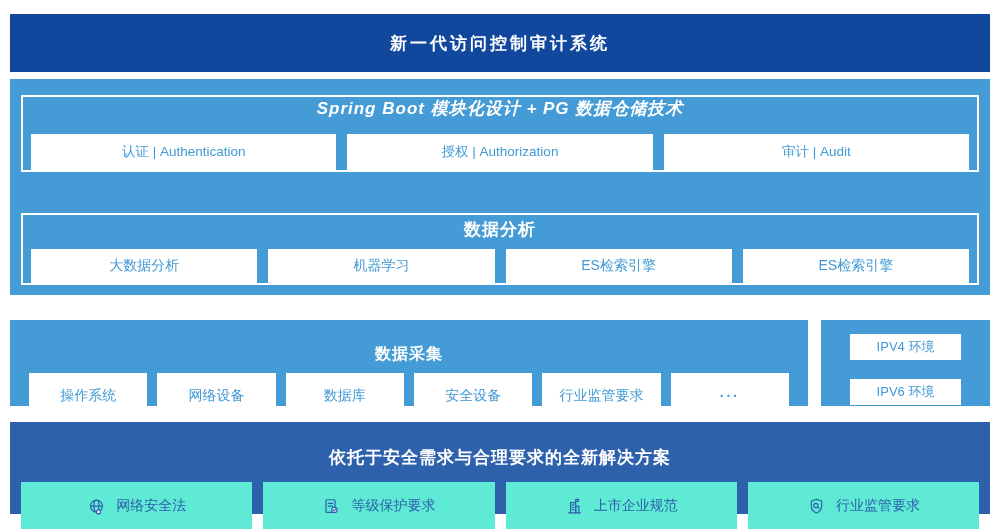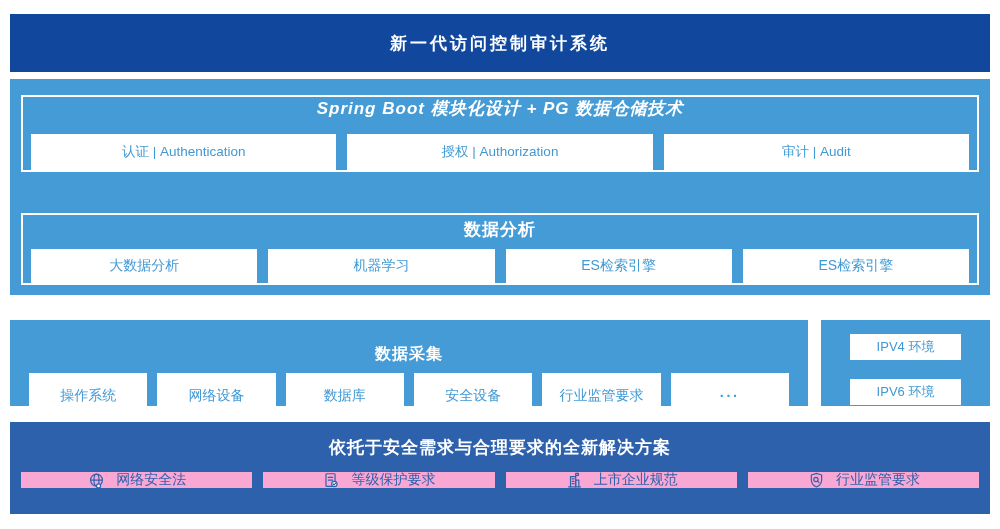--- a/index.html
+++ b/index.html
@@ -90,27 +90,27 @@
     font-size: 13px;
     display: flex; align-items: center; justify-content: center;
   }
 
   
   .solution-panel {
     position: absolute;
     left: 10px; top: 422px;
     width: 980px; height: 92px;
     background: #2e61ac;
-    padding: 16px 11px 0;
+    padding: 26px 11px 0;
   }
   .solution-panel .sub-title { margin-top: 0; }
   .solution-panel .chip-row { margin-top: 14px; }
   .sol-chip {
-    flex: 1; height: 16px;
-    background: #f9a8d4; color: #2e61ac;
+    flex: 1; height: 48px;
+    background: #5eead4; color: #2e61ac;
     font-size: 14px;
     display: flex; align-items: center; justify-content: center; gap: 10px;
     white-space: nowrap;
   }
   .sol-chip .icon { display: flex; align-items: center; }
   .sol-chip svg { stroke: #2e61ac; fill: none; stroke-width: 1.5; stroke-linecap: round; stroke-linejoin: round; }
 </style>
 </head>
 <body>
 

